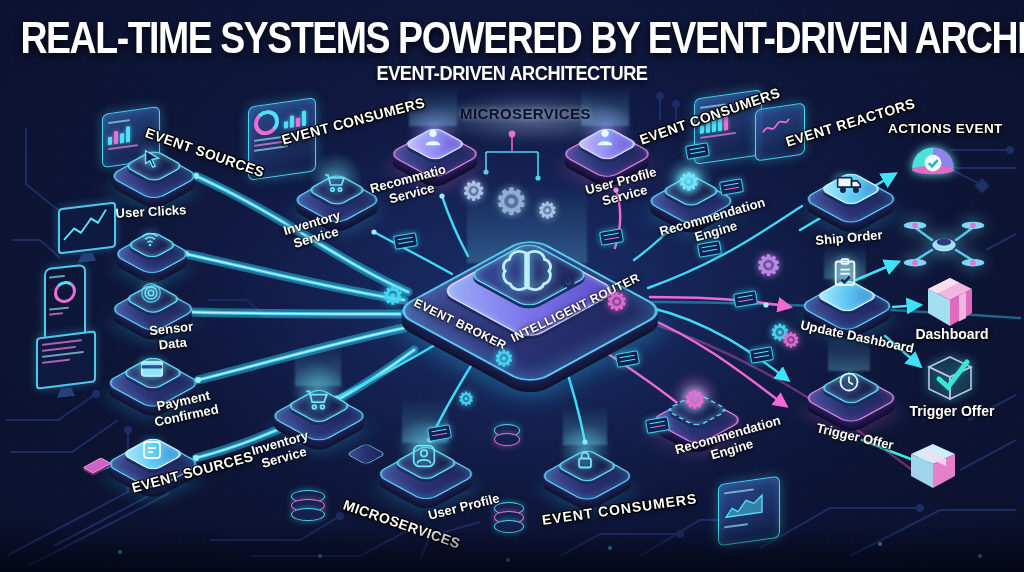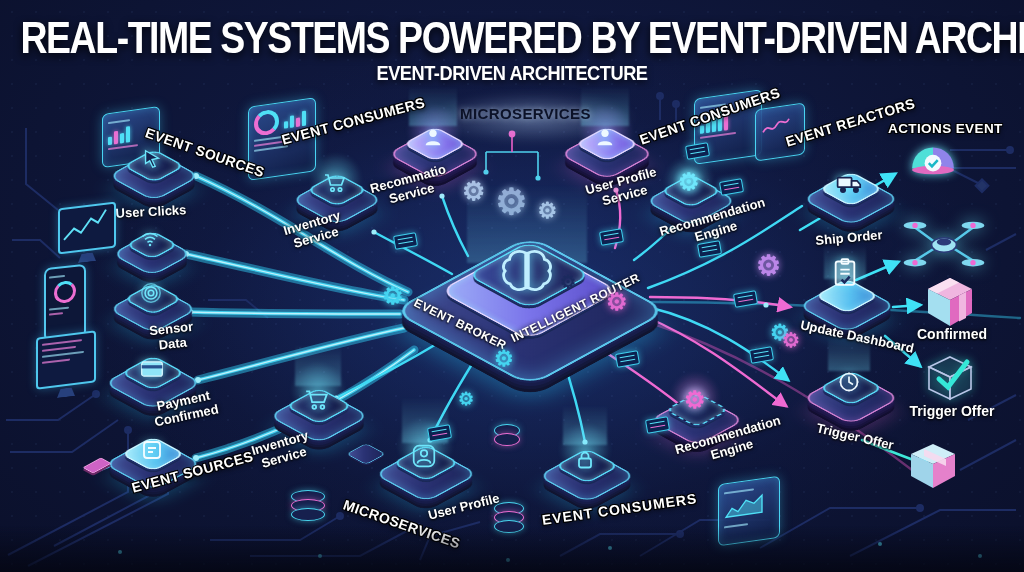--- a/index.html
+++ b/index.html
@@ -514,21 +514,21 @@
 
   <span class="icon" style="left:926px;top:276px;width:48px;height:52px;filter:none">
     <svg viewBox="0 0 48 52" width="48" height="52">
       <polygon points="24,2 46,13 24,24 2,13" fill="#f0b6e0"></polygon>
       <polygon points="24,2 33,6.5 11,17.5 2,13" fill="#fae0f1"></polygon>
       <polygon points="2,13 24,24 24,50 2,37" fill="#a4dff0"></polygon>
       <polygon points="46,13 24,24 24,50 46,37" fill="#e06ac0"></polygon>
       <polygon points="40,16 33,19.5 33,45.5 40,42" fill="#f0b6e0"></polygon>
     </svg>
   </span>
-  <div class="dlabel nowrap" style="left:912px;top:327px;width:80px;font-size:14px">Confirmed</div>
+  <div class="dlabel nowrap" style="left:912px;top:327px;width:80px;font-size:14px">Dashboard</div>
 
   <span class="icon" style="left:926px;top:354px;width:48px;height:48px;filter:drop-shadow(0 0 5px rgba(60,240,220,.6))">
     <svg viewBox="0 0 48 48" width="48" height="48">
       <g fill="rgba(22,32,64,.4)" stroke="#b9c6e8" stroke-width="1.6">
         <polygon points="24,3 45,13 24,23 3,13"></polygon>
         <polygon points="3,13 24,23 24,45 3,35"></polygon>
         <polygon points="45,13 24,23 24,45 45,35"></polygon>
       </g>
       <path d="M13 25 L22 33 L41 8" fill="none" stroke="#35e8d8" stroke-width="5" stroke-linecap="round"></path>
     </svg>

